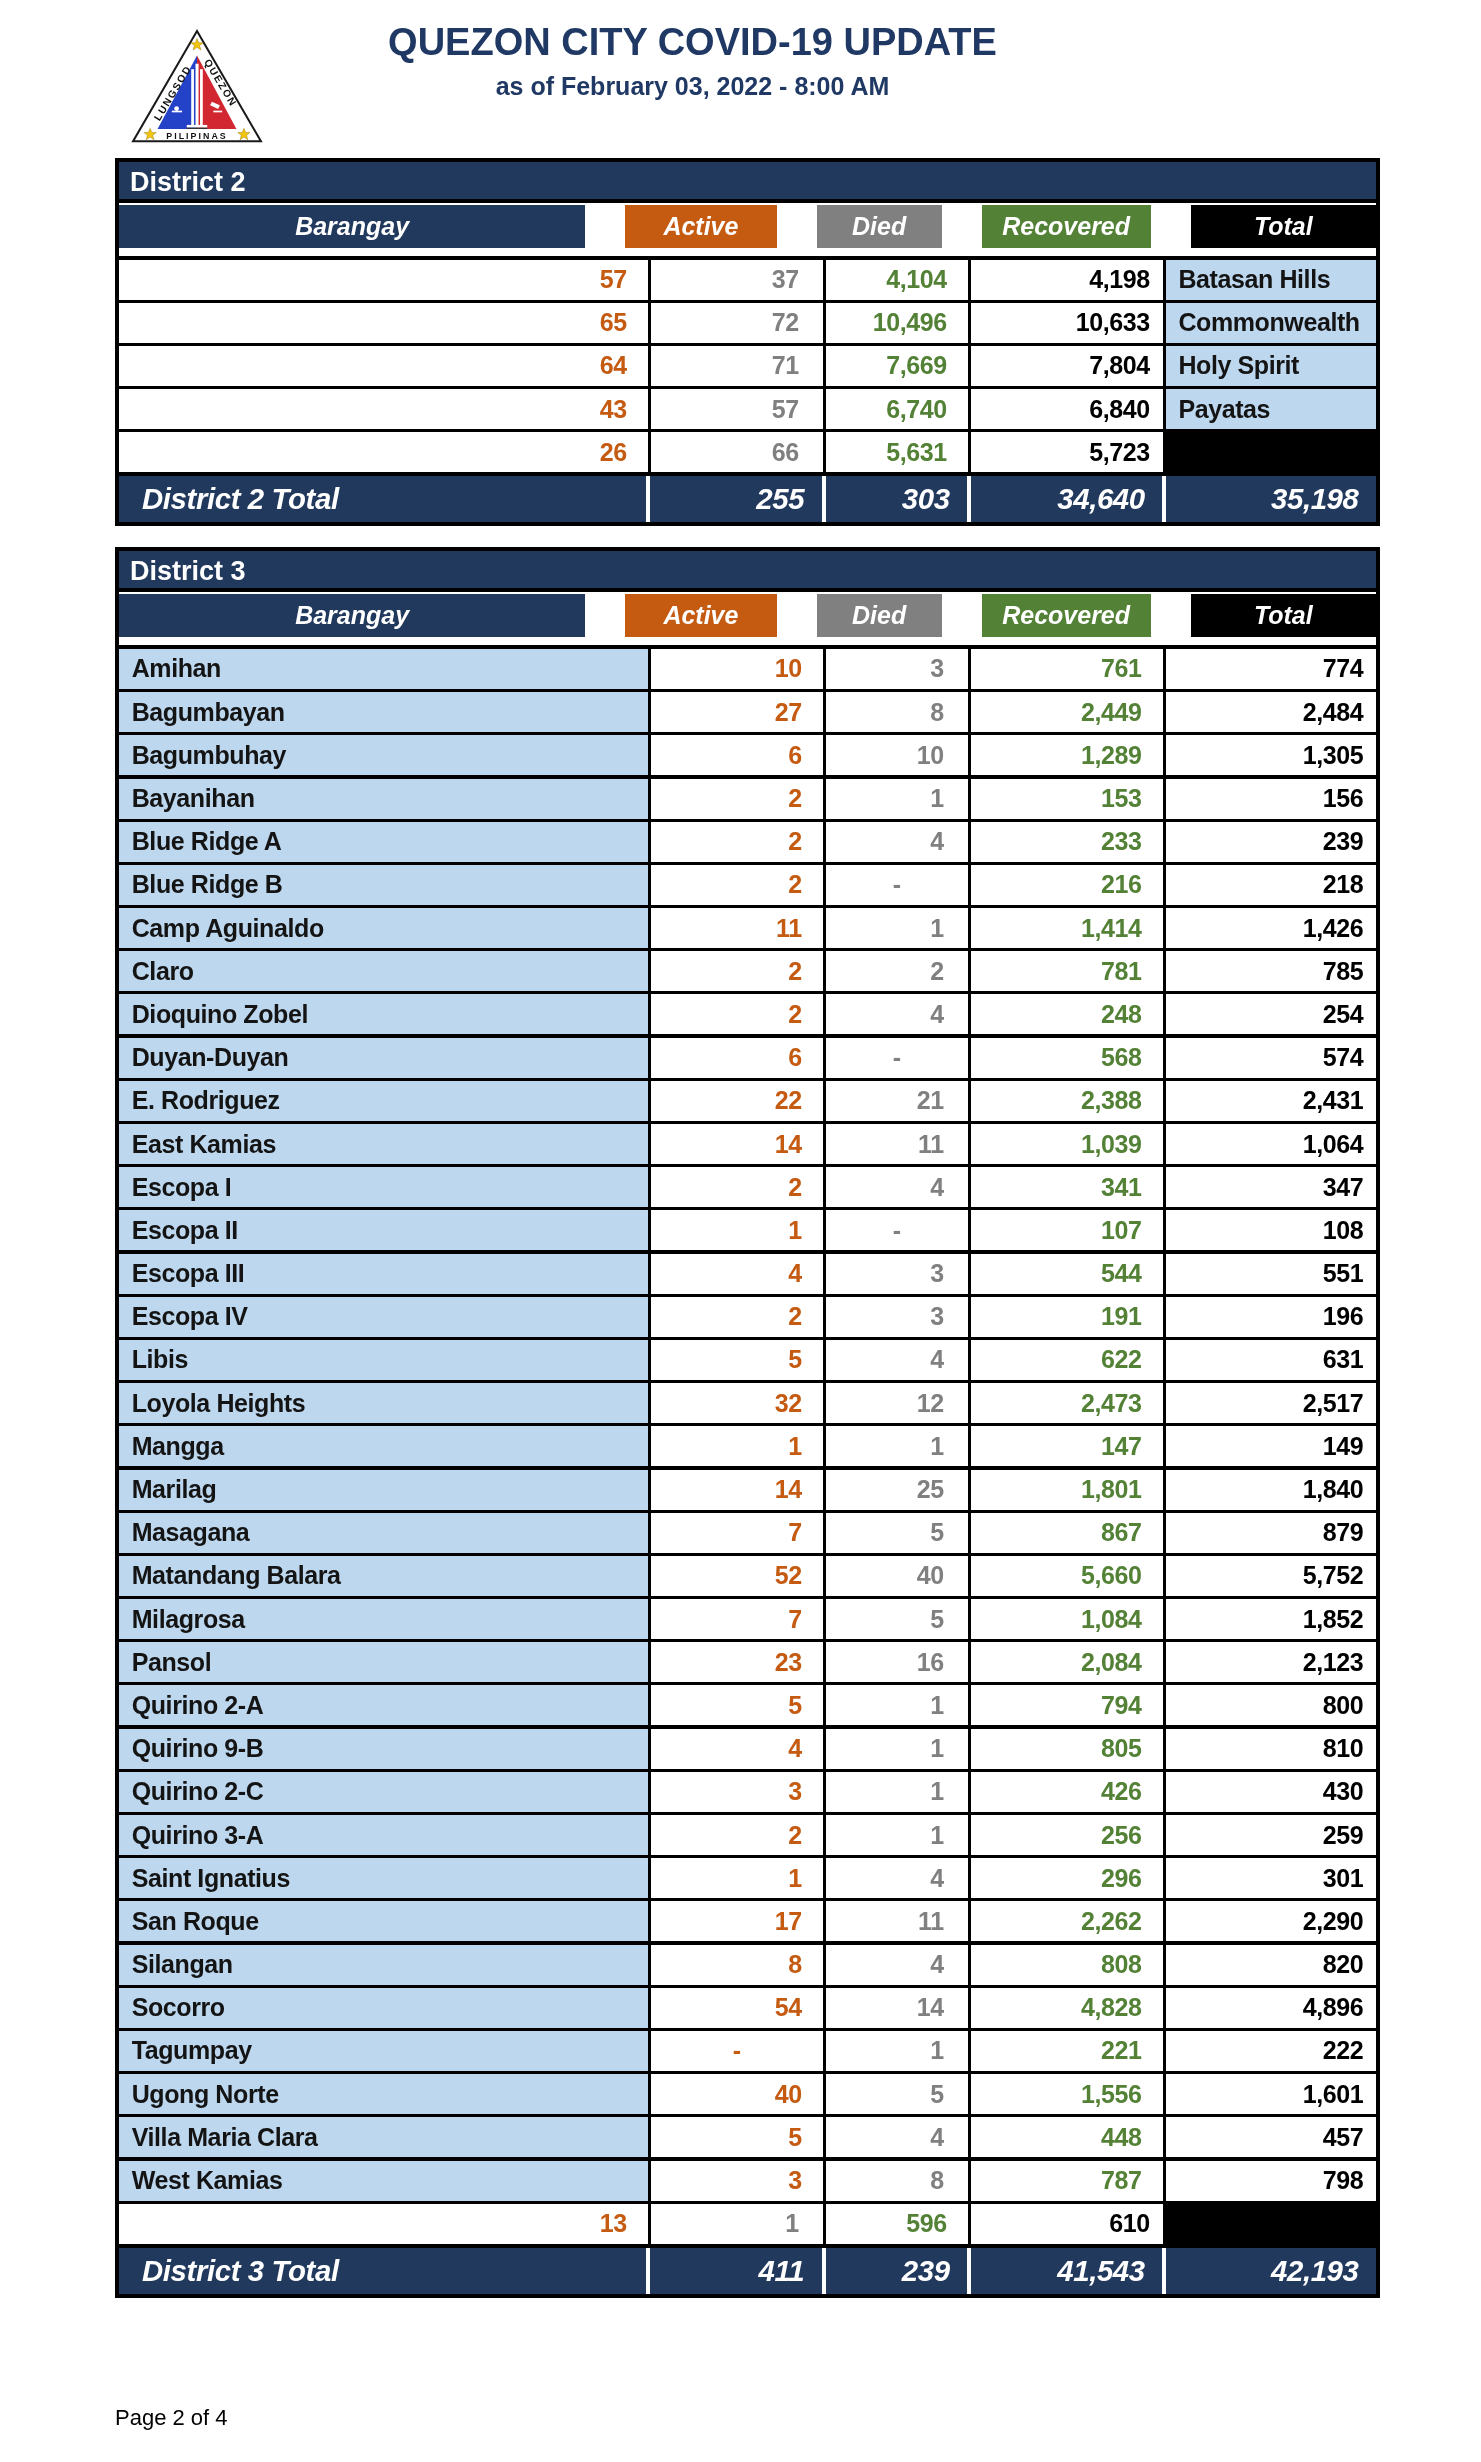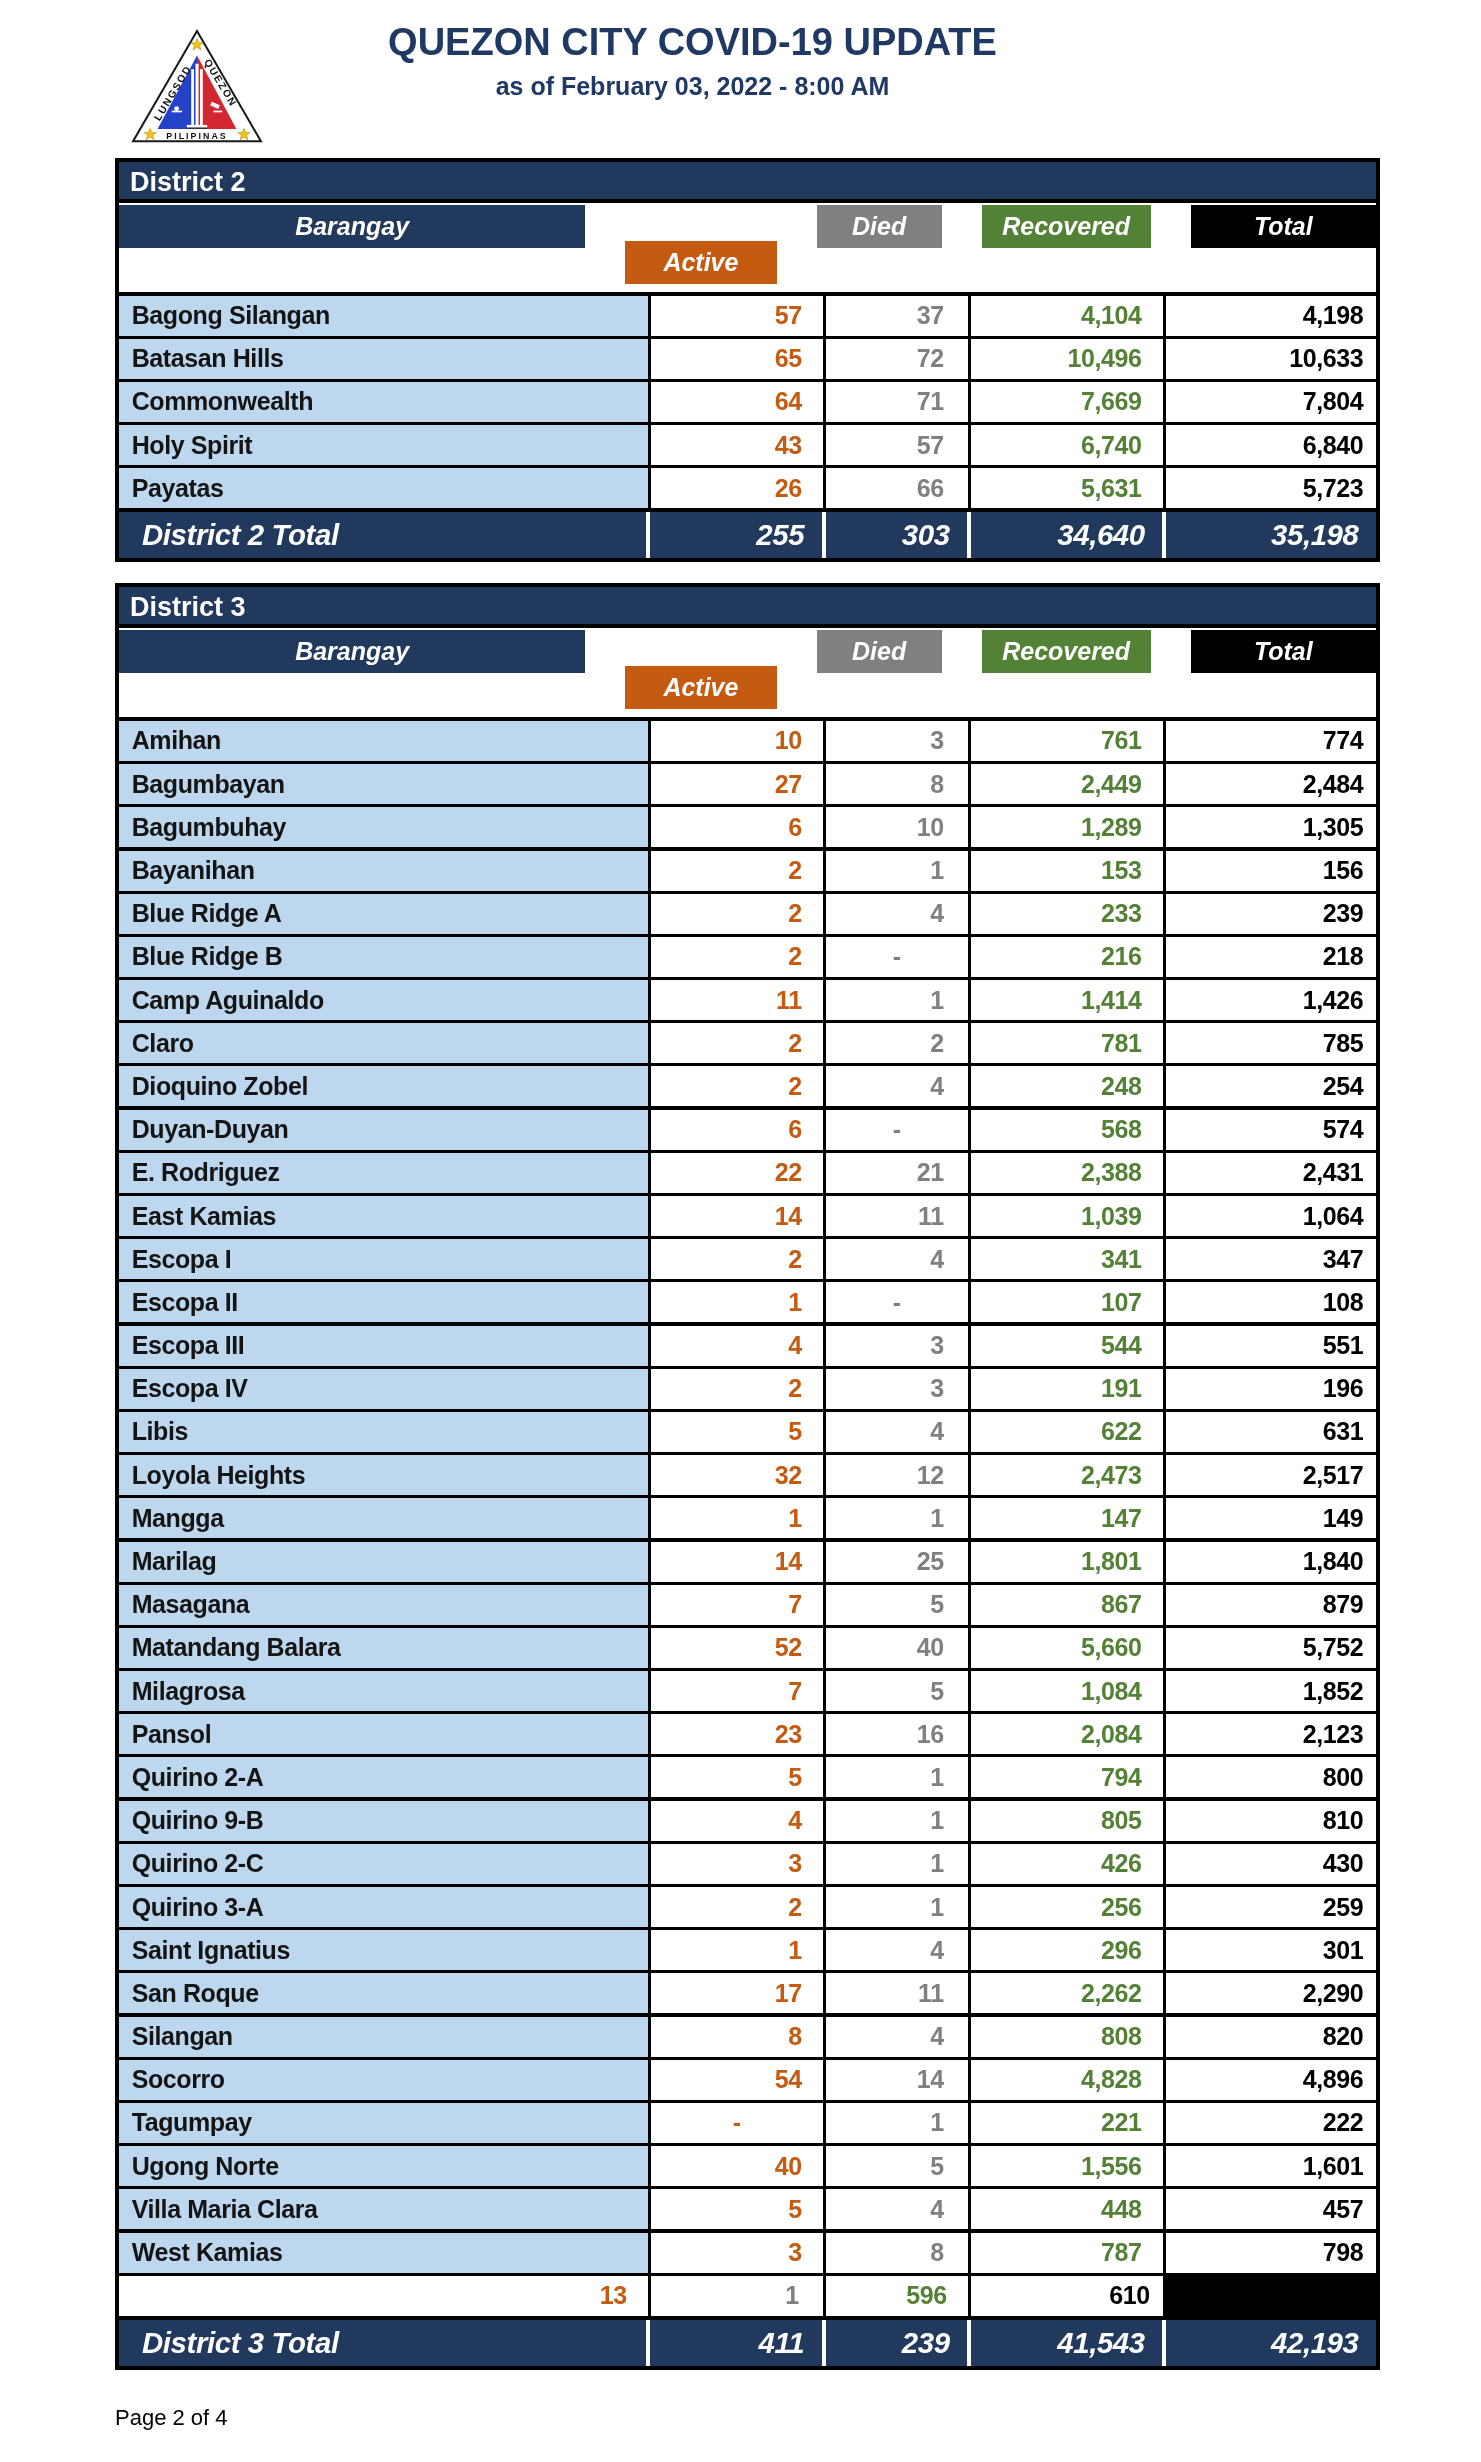--- a/index.html
+++ b/index.html
@@ -18,21 +18,21 @@
   
   .content{position:absolute;left:115px;top:158px;width:1265px;}
   .tbl{border:4px solid #000;background:#fff;}
   .tbl + .tbl{margin-top:21px;}
   .tbl-title{background:var(--navy);color:#fff;font-weight:bold;font-size:27px;height:41px;
              line-height:41px;padding-left:11px;border-bottom:4px solid #000;}
   .grid{display:grid;grid-template-columns:42.5fr 13.8fr 11.4fr 15.4fr 16.9fr;}
   .hdr{column-gap:4px;background:#fff;padding:1.6px 0 8px 0;gap:40px;}
   .hcell{height:43px;display:flex;align-items:center;justify-content:center;
          color:#fff;font-style:italic;font-weight:bold;font-size:25px;}
-  .h0{background:var(--navy);} .h1{background:var(--orange);margin-top:36px;} .h2{background:var(--died_gray);}
+  .h0{background:var(--navy);} .h1{background:var(--orange);} .h2{background:var(--died_gray);}
   .h3{background:var(--green);} .h4{background:var(--total_black);}
   .tbody{gap:3.2px;background:#000;border-top:4px solid #000;border-bottom:4px solid #000;}
   .dcell{height:40px;background:#fff;display:flex;align-items:center;font-weight:bold;
          font-size:25px;letter-spacing:-0.4px;}
   .c-name{background:var(--row_blue);justify-content:flex-start;padding-left:12.7px;color:#141414;}
   .c-active{justify-content:flex-end;padding-right:21px;color:var(--orange);}
   .c-died{justify-content:flex-end;padding-right:24px;color:var(--died_gray);}
   .c-recovered{justify-content:flex-end;padding-right:21px;color:var(--green);}
   .c-total{justify-content:flex-end;padding-right:12.7px;color:#000;}
   .dcell.dash{justify-content:center;padding-right:0;}
@@ -85,21 +85,20 @@
       <section class="tbl">
         <div class="tbl-title">District 2</div>
         <div class="grid hdr">
           <div class="hcell h0">Barangay</div>
           <div class="hcell h1">Active</div>
           <div class="hcell h2">Died</div>
           <div class="hcell h3">Recovered</div>
           <div class="hcell h4">Total</div>
         </div>
         <div class="grid tbody">
-          <div class="dcell c-name">Bagong Silangan</div>
           <div class="dcell c-active">57</div>
           <div class="dcell c-died">37</div>
           <div class="dcell c-recovered">4,104</div>
           <div class="dcell c-total">4,198</div>
           <div class="dcell c-name">Batasan Hills</div>
           <div class="dcell c-active">65</div>
           <div class="dcell c-died">72</div>
           <div class="dcell c-recovered">10,496</div>
           <div class="dcell c-total">10,633</div>
           <div class="dcell c-name">Commonwealth</div>

